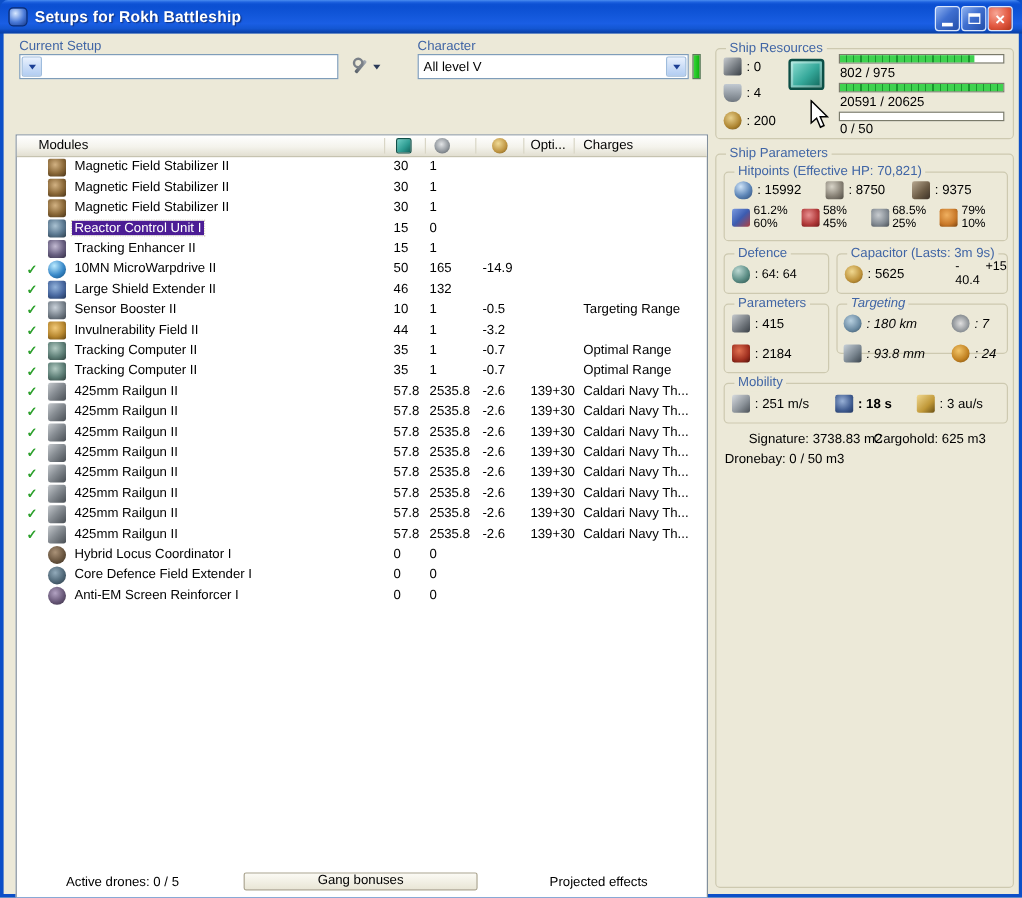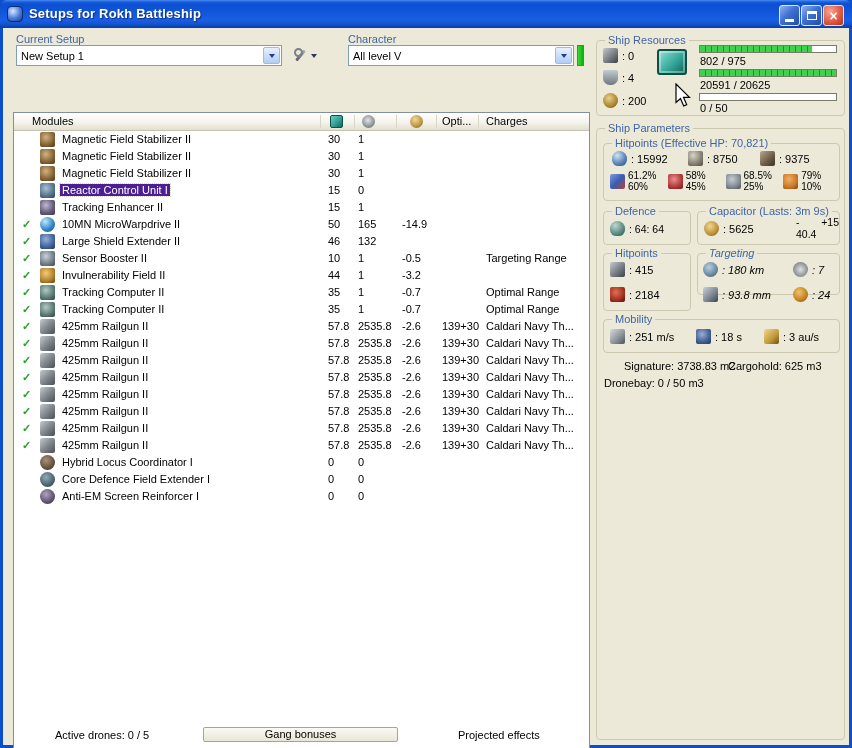--- a/index.html
+++ b/index.html
@@ -143,21 +143,20 @@
       </div>
     <div class="winbtn btn-close">
         <span>×</span>
       </div>
   </div>
 
   <div class="client">
 
     <span class="abs bluelabel" style="left:13px; top:5px;">Current Setup</span>
     <div class="abs combo" style="left:13px; top:17px; width:266px; height:21px;">
-      <span class="cval">New Setup 1</span>
       <span class="cbtn"></span>
     </div>
     <div class="abs toolsbtn" style="left:289px; top:17px; width:38px; height:21px;">
       <span class="wrench"></span>
       <span class="ddarrow"></span>
     </div>
 
     <span class="abs bluelabel" style="left:345px; top:5px;">Character</span>
     <div class="abs combo" style="left:345px; top:17px; width:226px; height:21px;">
       <span class="cval">All level V</span>
@@ -509,21 +508,21 @@
           <span class="picon ic-capacitor"></span>
           <span>: 5625</span>
         </div>
         <span class="stack" style="position:absolute; left:98px; top:4px;">
           <span>- 40.4</span>
           <span>+15</span>
         </span>
       </div>
 
       <div class="gbox" style="left:6px; top:124px; width:88px; height:58px;">
-        <span class="gb-title">Hitpoints</span>
+        <span class="gb-title">Parameters</span>
         <div class="stat" style="left:6px; top:8px;">
           <span class="picon ic-turret-hp"></span>
           <span>: 415</span>
         </div>
         <div class="stat" style="left:6px; top:33px;">
           <span class="picon ic-dps"></span>
           <span>: 2184</span>
         </div>
       </div>
 
@@ -546,21 +545,21 @@
           <span>: 24</span>
         </div>
       </div>
 
       <div class="gbox" style="left:6px; top:190px; width:237px; height:34px;">
         <span class="gb-title">Mobility</span>
         <div class="stat" style="left:6px; top:9px;">
           <span class="picon ic-speed"></span>
           <span>: 251 m/s</span>
         </div>
-        <div class="stat" style="left:92px; top:9px;">
+        <div class="stat" style="left:92px; top:9px;font-weight:bold;">
           <span class="picon ic-agility"></span>
           <span>: 18 s</span>
         </div>
         <div class="stat" style="left:160px; top:9px;">
           <span class="picon ic-warp"></span>
           <span>: 3 au/s</span>
         </div>
       </div>
 
       <span class="txt" style="position:absolute; left:7px; top:231px;margin-left:20px;">Signature: 3738.83 m2</span>

